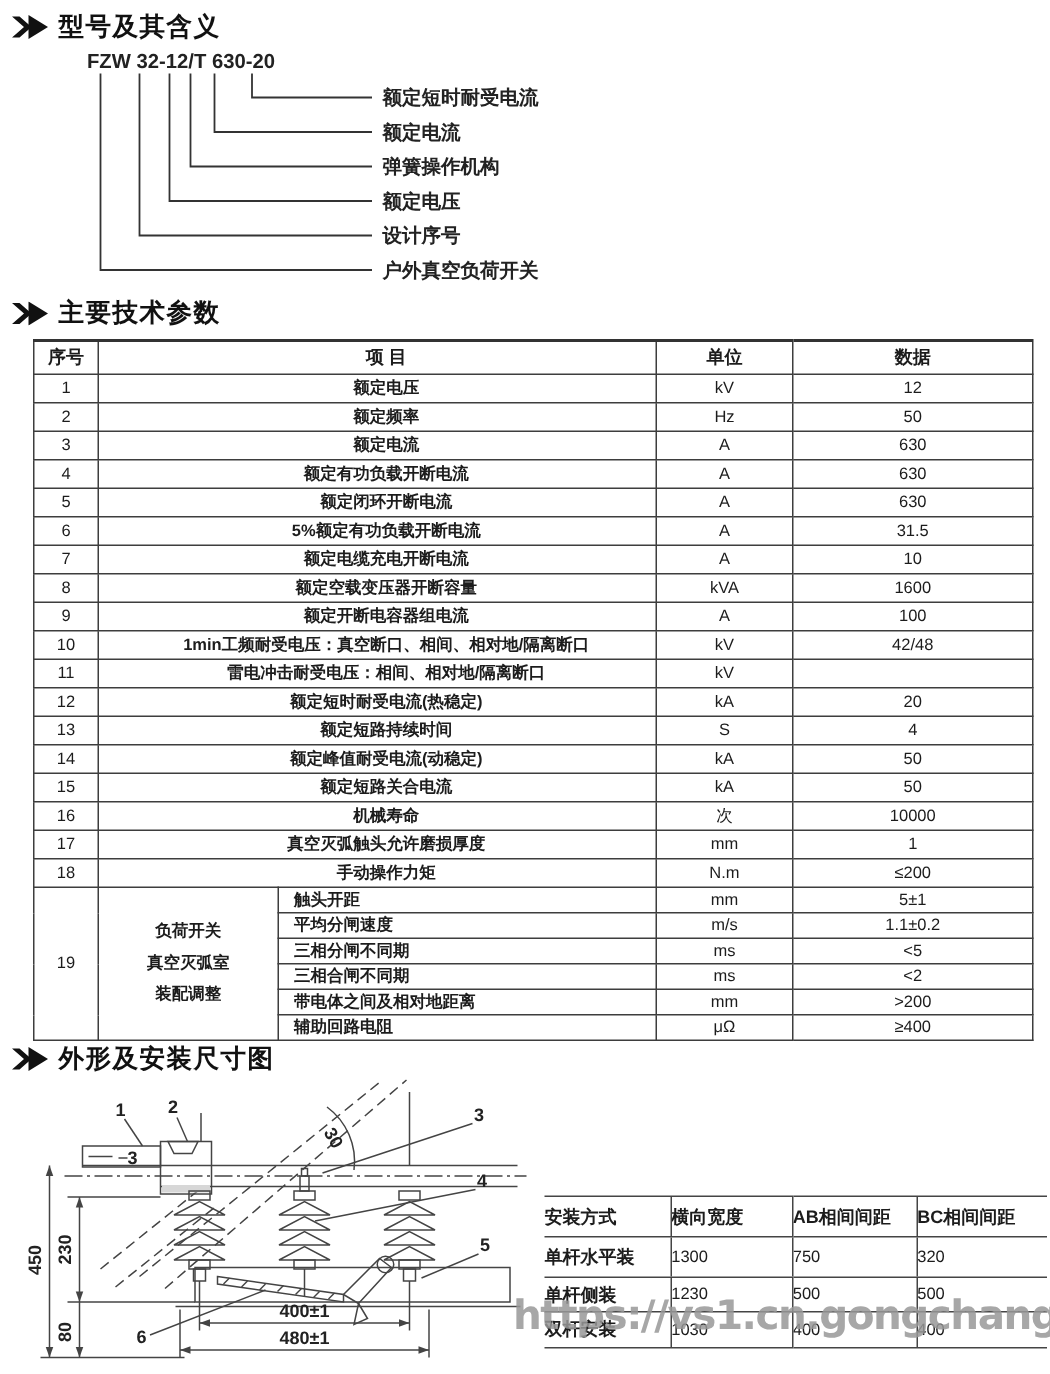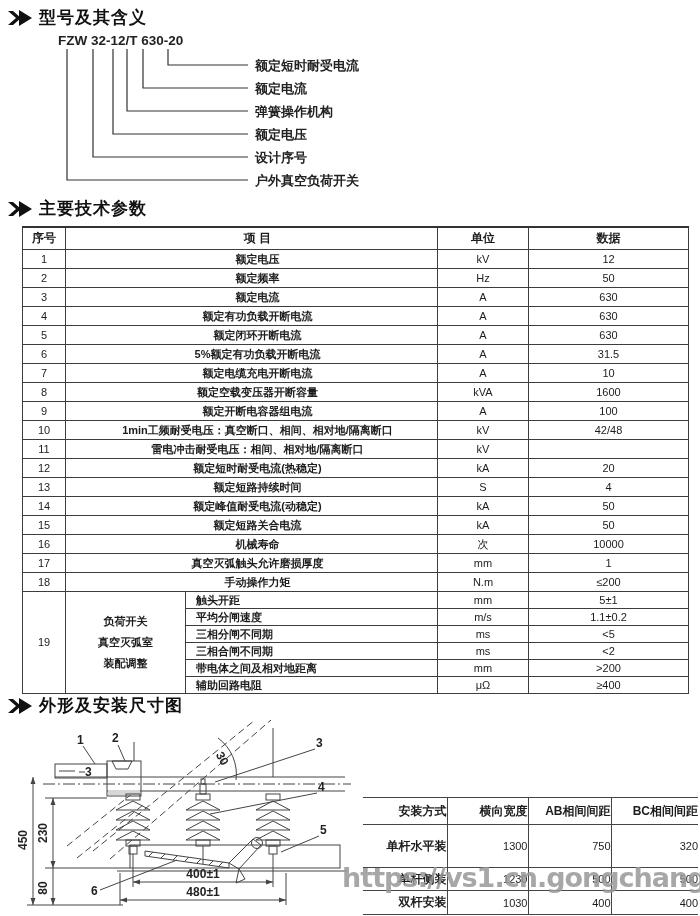--- a/index.html
+++ b/index.html
@@ -29,21 +29,21 @@
   .drawing{position:absolute;left:15px;top:718px;}
   .drawing line,.drawing path,.drawing rect,.drawing polygon,.drawing circle{fill:none;stroke:#444;stroke-width:1;}
   .drawing .dash{stroke-dasharray:7 4;}
   .drawing .dashdot{stroke-dasharray:12 3 2 3;}
   .drawing .fillgray{fill:#d7d7d7;stroke:none;}
   .drawing .solid{fill:#444;stroke:none;}
   .drawing text{fill:#222;stroke:none;font-size:12px;font-weight:bold;}
   .drawing .dimtext{font-size:12px;}
   
   .itable{position:absolute;left:363px;top:797px;width:335px;border-collapse:collapse;table-layout:fixed;}
-  .itable th,.itable td{border-bottom:1px solid #444;padding:0;text-align:right;vertical-align:middle;
+  .itable th,.itable td{border-bottom:1px solid #444;padding:0;text-align:left;vertical-align:middle;
         font-size:12px;overflow:hidden;white-space:nowrap;}
   .itable th{border-top:1px solid #444;font-weight:bold;}
   .itable th+th,.itable td+td{border-left:1px solid #444;}
   .itable .mode{font-weight:bold;}
   .itable .num{font-size:11px;}
   
   .watermark{position:absolute;left:342px;top:862px;font-size:27px;font-weight:bold;
         color:#989898;opacity:.85;letter-spacing:-1px;white-space:nowrap;z-index:6;
         font-family:"DejaVu Sans","Liberation Sans",sans-serif;}
 </style>
@@ -367,21 +367,21 @@
         <col style="width:83px">
         <col style="width:87px">
       </colgroup>
     <tbody>
         <tr style="height:27px;">
       <th>安装方式</th>
       <th>横向宽度</th>
       <th>AB相间间距</th>
       <th>BC相间间距</th>
     </tr>
-    <tr style="height:43px;">
+    <tr style="height:27px;">
       <td class="mode">单杆水平装</td>
       <td class="num">1300</td>
       <td class="num">750</td>
       <td class="num">320</td>
     </tr>
     <tr style="height:23px;">
       <td class="mode">单杆侧装</td>
       <td class="num">1230</td>
       <td class="num">500</td>
       <td class="num">500</td>

